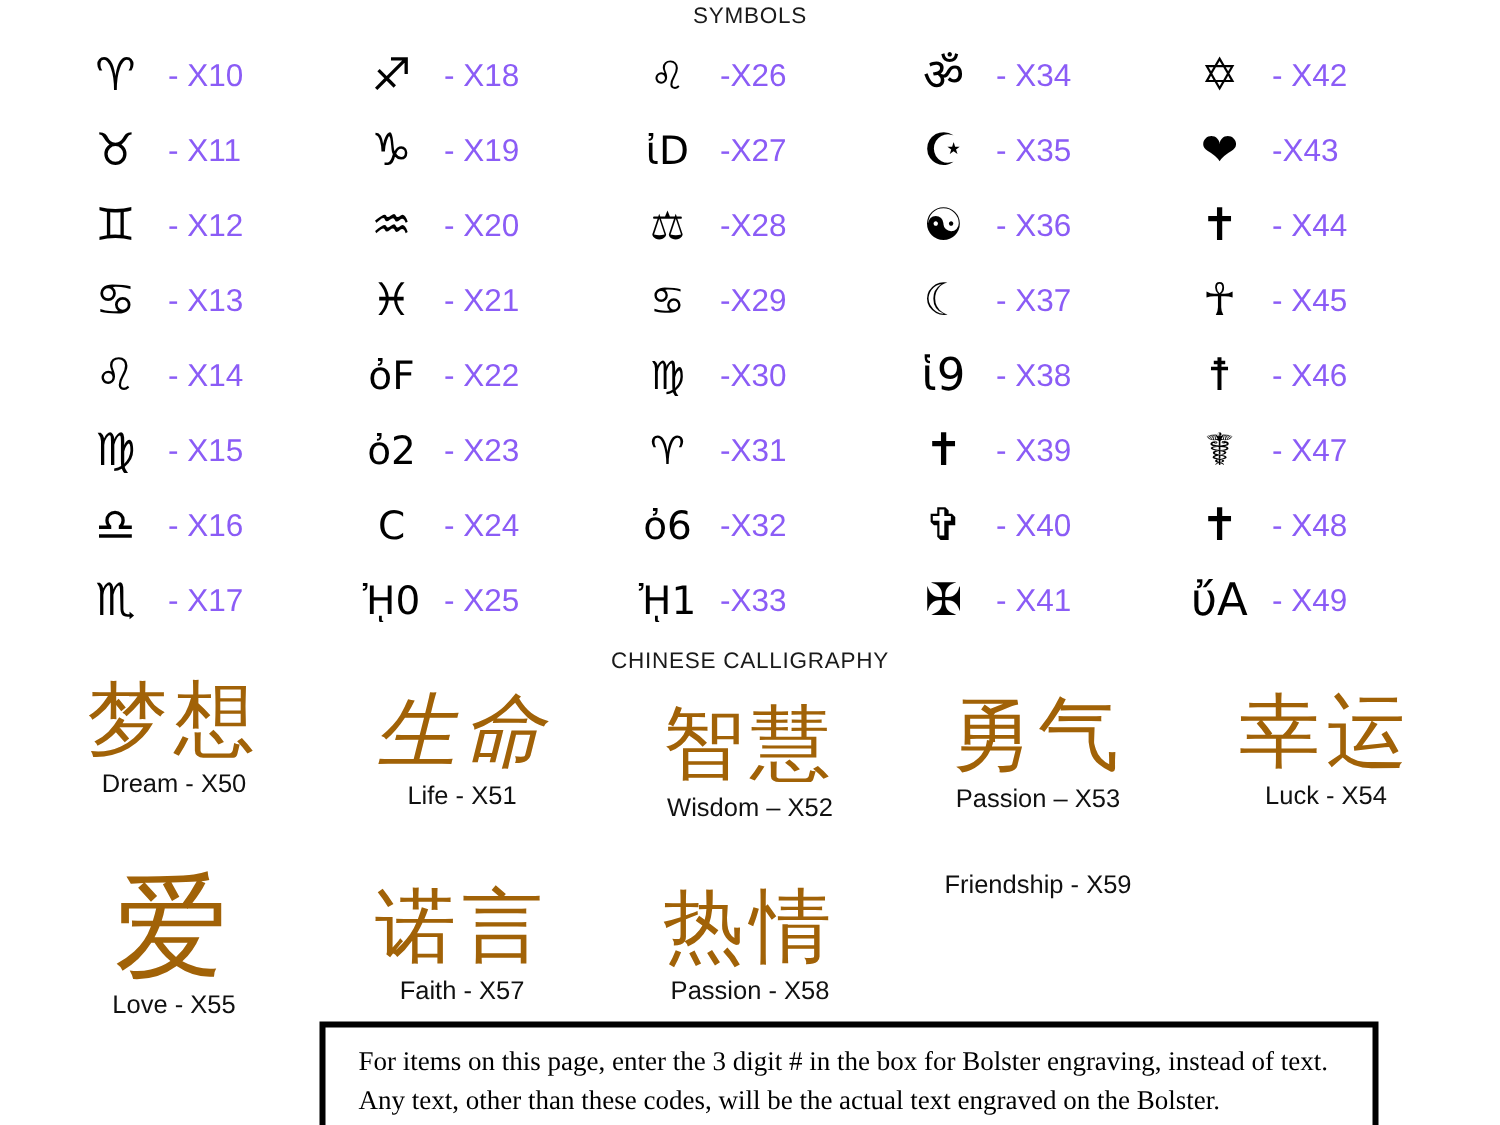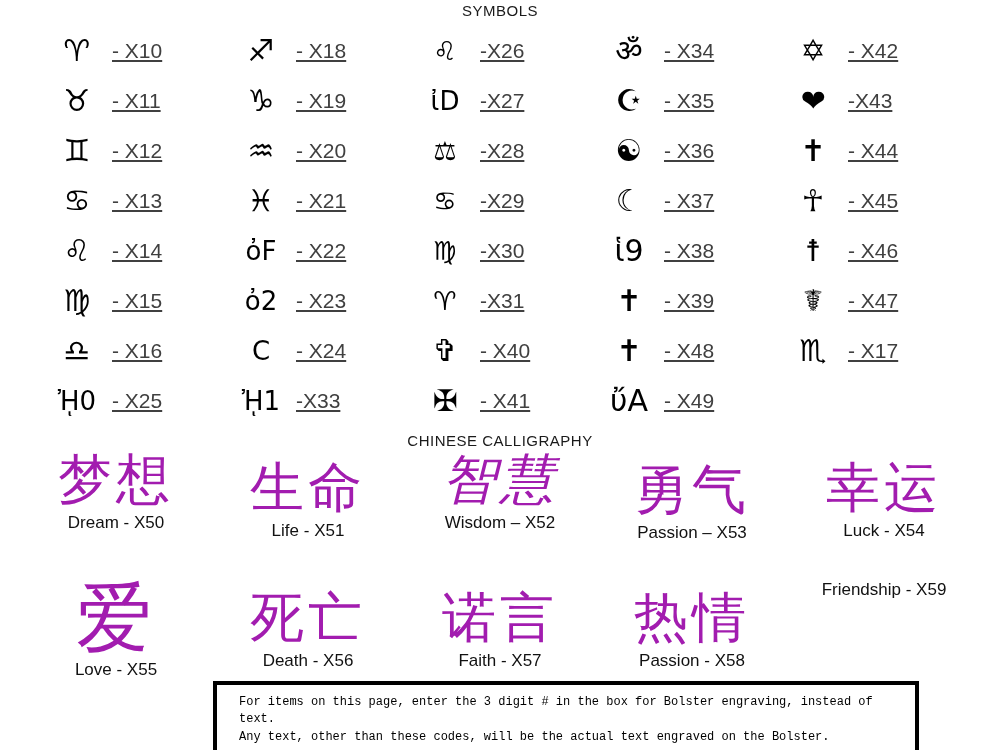--- a/index.html
+++ b/index.html
@@ -65,24 +65,23 @@
     line-height: 1;
     font-family: "DejaVu Sans", sans-serif;
     color: #000000;
   }
   .sym-glyph.small {
     font-size: 26px;
   }
   .sym-code {
     font-size: 21px;
     font-family: "Liberation Sans", sans-serif;
-    color: #404040;
+    color: #8b5cf6;
     white-space: nowrap;
     margin-left: 4px;
-    text-decoration: underline;
   }
 
   
   .callig-row {
     position: absolute;
     left: 20px;
     width: 960px;
     display: grid;
     grid-template-columns: repeat(5, 192px);
   }
@@ -92,63 +91,63 @@
   .callig-cell {
     display: flex;
     flex-direction: column;
     align-items: center;
   }
   .callig-glyphs {
     font-family: "DejaVu Sans", sans-serif;
     font-size: 54px;
     line-height: 1.05;
     letter-spacing: 4px;
-    color: #a21caf;
+    color: #a16207;
     white-space: nowrap;
   }
   .callig-glyphs.big {
     font-size: 76px;
     line-height: 1.0;
   }
   .callig-label {
     font-size: 17px;
     font-family: "Liberation Sans", sans-serif;
     color: #111111;
     margin-top: 4px;
     white-space: nowrap;
   }
 
   
   .c-dream  { margin-top: 0px; }
-  .c-life   { margin-top: 8px; }
-  .c-wisdom { margin-top: 0; font-style: italic; }
+  .c-life   { margin-top: 8px; font-style: italic; }
+  .c-wisdom { margin-top: 16px; }
   .c-courage{ margin-top: 10px; }
   .c-luck   { margin-top: 8px; text-align: center; }
   .c-love   { margin-top: 4px; }
   .c-death  { margin-top: 14px; }
   .c-faith  { margin-top: 14px; }
   .c-passion{ margin-top: 14px; text-align: right; }
   .c-friend { margin-top: 14px; }
 
   
   .notice-box {
     position: absolute;
     left: 213px;
     top: 681px;
     width: 706px;
     box-sizing: border-box;
     border: 4px solid #000000;
     background: #ffffff;
     padding: 9px 14px 10px 22px;
   }
   .notice-line {
-    font-size: 12px;
+    font-size: 18px;
     line-height: 1.45;
     color: #000000;
-    font-family: Liberation Mono, monospace;
+    font-family: Liberation Serif, serif;
   }
 </style>
 </head>
 <body>
 
 <div class="page">
 
   <div class="section-heading" id="symbols-heading">SYMBOLS</div>
 
   <div class="symbols-grid">
@@ -281,20 +280,24 @@
 
     <div class="sym-cell">
         <span class="sym-glyph">♎</span>
         <span class="sym-code">- X16</span>
       </div>
     <div class="sym-cell">
         <span class="sym-glyph small">὆C</span>
         <span class="sym-code">- X24</span>
       </div>
     <div class="sym-cell">
+        <span class="sym-glyph small">ὀ6</span>
+        <span class="sym-code">-X32</span>
+      </div>
+    <div class="sym-cell">
         <span class="sym-glyph">✞</span>
         <span class="sym-code">- X40</span>
       </div>
     <div class="sym-cell">
         <span class="sym-glyph">✝</span>
         <span class="sym-code">- X48</span>
       </div>
 
     <div class="sym-cell">
         <span class="sym-glyph">♏</span>
@@ -341,24 +344,20 @@
     <div class="callig-cell">
       <div class="callig-glyphs c-luck">幸运</div>
       <div class="callig-label">Luck - X54</div>
     </div>
   </div>
 
   <div class="callig-row" id="callig-row-2">
     <div class="callig-cell">
       <div class="callig-glyphs big c-love">爱</div>
       <div class="callig-label">Love - X55</div>
-    </div>
-    <div class="callig-cell">
-      <div class="callig-glyphs c-death">死亡</div>
-      <div class="callig-label">Death - X56</div>
     </div>
     <div class="callig-cell">
       <div class="callig-glyphs c-faith">诺言</div>
       <div class="callig-label">Faith - X57</div>
     </div>
     <div class="callig-cell">
       <div class="callig-glyphs c-passion">热情</div>
       <div class="callig-label">Passion - X58</div>
     </div>
     <div class="callig-cell">

